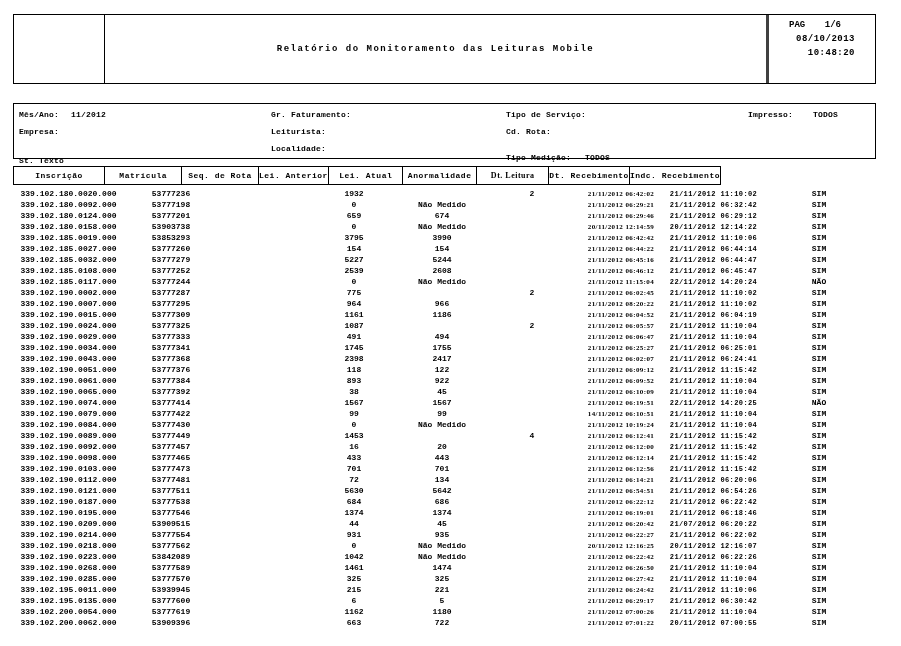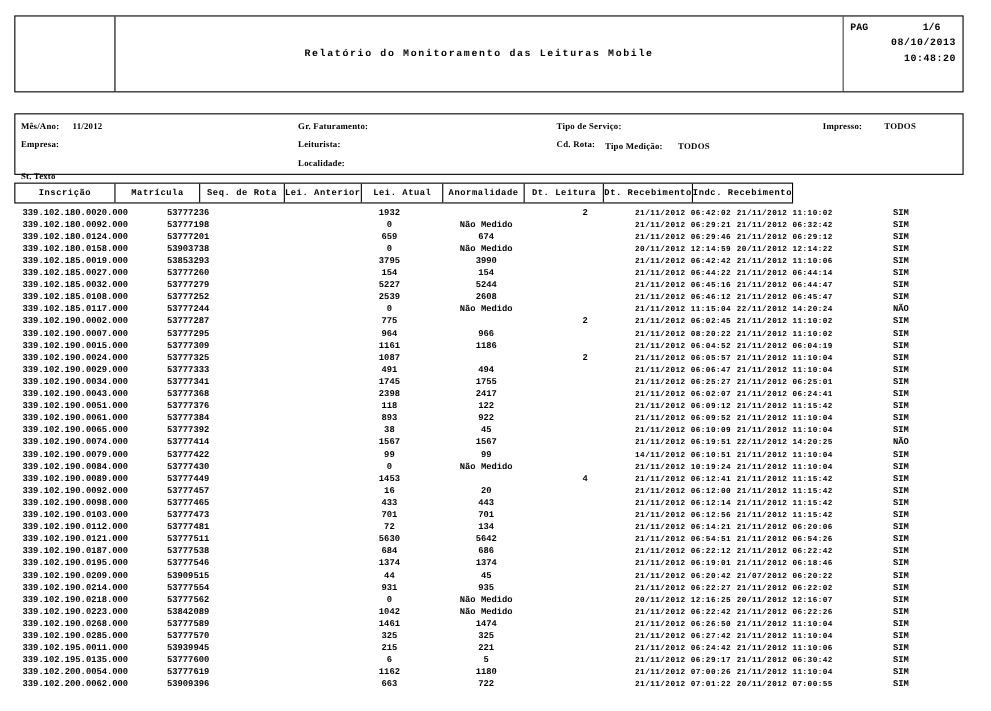--- a/index.html
+++ b/index.html
@@ -6,37 +6,37 @@
   .page{position:relative;width:901px;height:646px;background:#ffffff;
         font-family:"Liberation Mono","DejaVu Sans Mono",monospace;
         font-weight:bold;color:#000;overflow:hidden;}
   .box{position:absolute;border:1px solid #000;box-sizing:border-box;background:#fff;}
 
   
   #header-box{left:13px;top:14px;width:863px;height:70px;display:flex;}
   .hcell-logo{width:90px;border-right:1px solid #000;}
   .hcell-title{flex:1;display:flex;align-items:center;justify-content:center;
                font-size:9px;letter-spacing:1.5px;white-space:nowrap;}
-  .hcell-pag{width:109px;border-left:1px solid #404040;font-size:9px;padding:5px 6px;box-sizing:border-box;}
+  .hcell-pag{width:109px;border-left:3px solid #404040;font-size:9px;padding:5px 20px;box-sizing:border-box;}
   .pag-row{display:flex;align-items:baseline;}
   .pag-page{margin-left:auto;padding-right:14px;}
   .pag-center{text-align:right;margin-top:4px;letter-spacing:0.5px;}
 
   
   #filter-box{left:13px;top:103px;width:863px;height:56px;font-size:8px;}
-  .f{position:absolute;white-space:nowrap;letter-spacing:0.2px;font-family:Liberation Serif, serif;}
+  .f{position:absolute;white-space:nowrap;letter-spacing:0.2px;}
   .f .val{margin-left:12px;}
   .f .val-wide{margin-left:20px;text-align:right;}
 
   
   #thead-box{left:13px;top:166px;width:708px;height:19px;display:flex;font-size:8px;}
   .th{display:flex;align-items:center;justify-content:center;border-right:1px solid #000;
       box-sizing:border-box;white-space:nowrap;letter-spacing:0.5px;}
   .c0{width:111px;} .c1{width:94px;} .c2{width:93px;} .c3{width:86px;} .c4{width:90px;font-family:Liberation Mono, monospace;}
-  .c5{width:90px;} .c6{width:88px;} .c7{width:97px;} .c8{width:112px;flex:1;}
+  .c5{width:90px;} .c6{width:88px;font-family:Liberation Serif, serif;} .c7{width:97px;} .c8{width:112px;flex:1;}
   .th.c8{border-right:none;}
 
   
   #table-body{position:absolute;left:13px;top:188px;width:863px;}
   .tr{display:flex;height:11px;align-items:center;}
   .td{font-size:8px;text-align:center;white-space:nowrap;box-sizing:border-box;}
   .td.c6,.td.c7{font-size:7px;letter-spacing:0.4px;}
 </style>
 </head>
 <body>
@@ -74,21 +74,21 @@
     </div>
     <div class="f" style="left:257px;top:40px;">
       <span>Localidade:</span>
     </div>
     <div class="f" style="left:492px;top:6px;">
       <span>Tipo de Serviço:</span>
     </div>
     <div class="f" style="left:492px;top:23px;">
       <span>Cd. Rota:</span>
     </div>
-    <div class="f" style="left:492px;top:24px;margin-left:44px;">
+    <div class="f" style="left:492px;top:49px;">
       <span>Tipo Medição:</span><span class="val-wide" style="margin-left:14px;">TODOS</span>
     </div>
     <div class="f" style="left:734px;top:6px;">
       <span>Impresso:</span><span class="val-wide">TODOS</span>
     </div>
   </div>
 
   <div class="box" id="thead-box">
     <div class="th c0">Inscrição</div>
     <div class="th c1">Matrícula</div>

